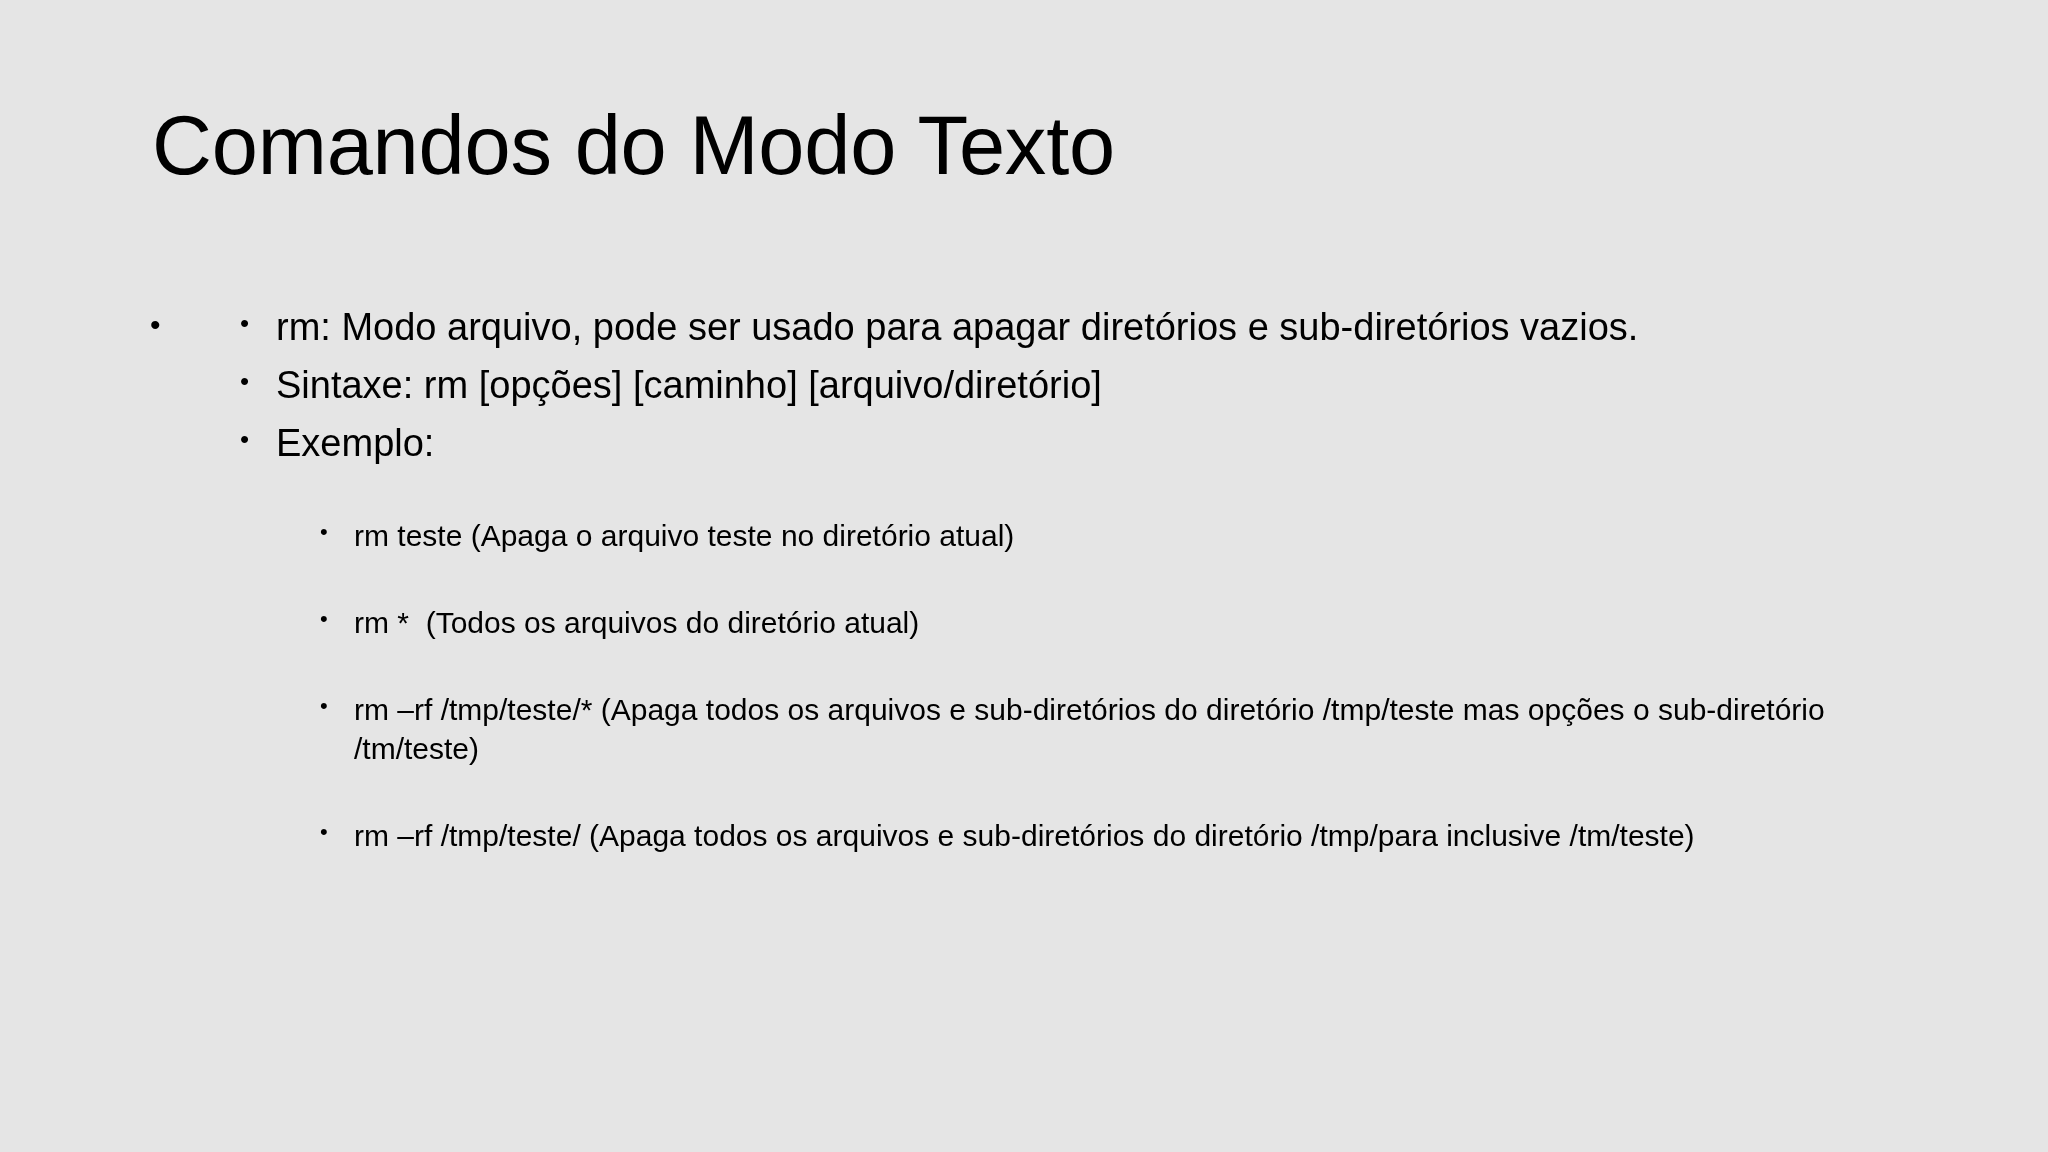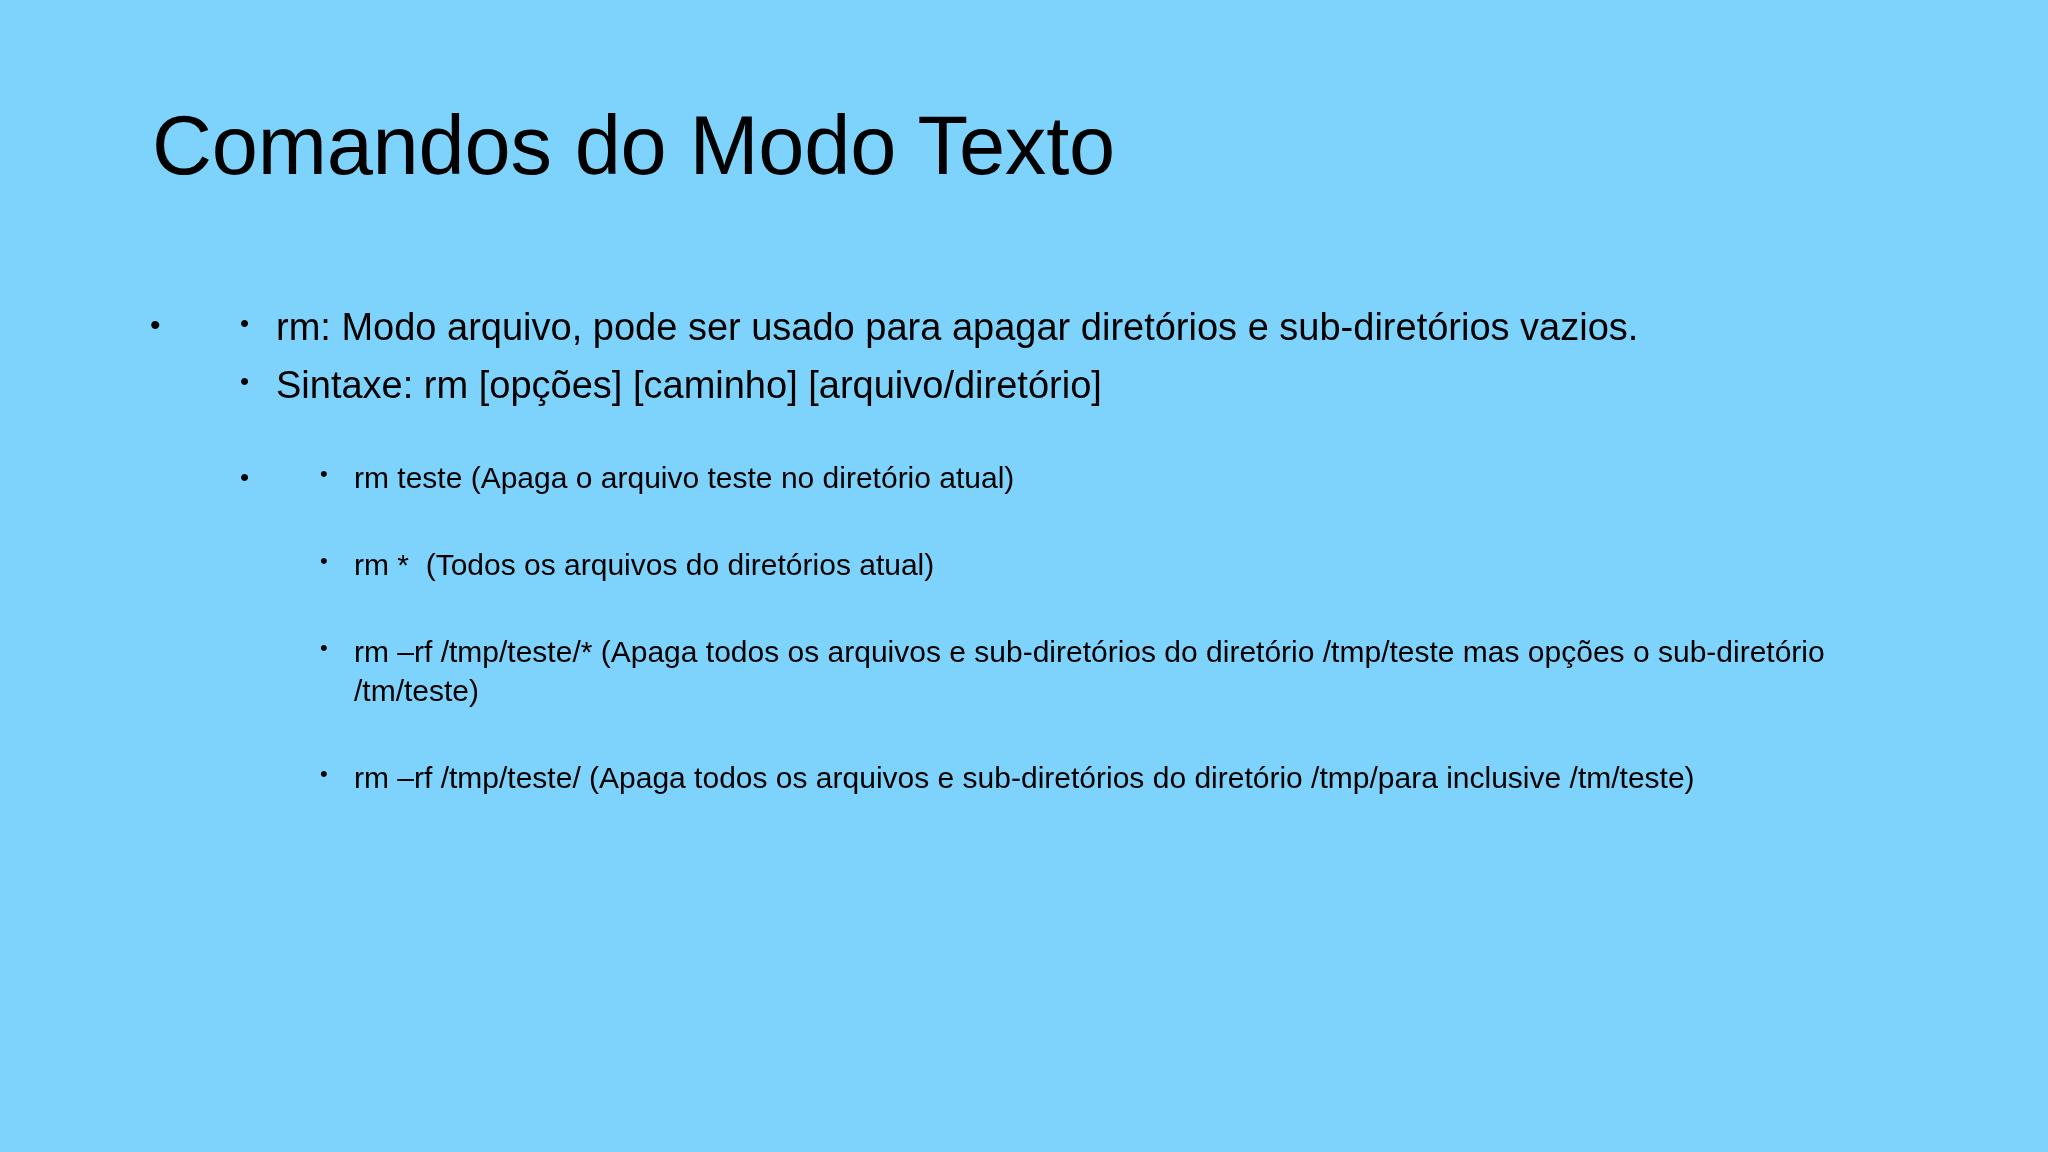--- a/index.html
+++ b/index.html
@@ -118,21 +118,21 @@
   }
   .lvl3 > li.bullet:last-child {
     margin-bottom: 0;
   }
 
   .nowrap-tight { white-space: pre-wrap; margin-top: 48px; }
 </style>
 </head>
 <body style="color: rgb(0, 0, 0);">
 
-<div class="slide" style="background: #7dd3fc;">
+<div class="slide" style="background: #e5e5e5;">
 
   <div class="slide-title">Comandos do Modo Texto</div>
 
   <div class="body-block">
 
     <ul class="level lvl1">
       <li class="bullet">
         <span class="marker">•</span>
 
         <ul class="level lvl2">
@@ -142,31 +142,32 @@
             <span class="text">rm: Modo arquivo, pode ser usado para apagar diretórios e sub-diretórios vazios.</span>
           </li>
 
           <li class="bullet">
             <span class="marker">•</span>
             <span class="text">Sintaxe: rm [opções] [caminho] [arquivo/diretório]</span>
           </li>
 
           <li class="bullet">
             <span class="marker">•</span>
+            <span class="text">Exemplo:</span>
 
             <ul class="level lvl3">
 
               <li class="bullet">
                 <span class="marker">•</span>
                 <span class="text nowrap-tight">rm teste (Apaga o arquivo teste no diretório atual)</span>
               </li>
 
               <li class="bullet">
                 <span class="marker">•</span>
-                <span class="text nowrap-tight">rm *  (Todos os arquivos do diretórios atual)</span>
+                <span class="text nowrap-tight">rm *  (Todos os arquivos do diretório atual)</span>
               </li>
 
               <li class="bullet">
                 <span class="marker">•</span>
                 <span class="text nowrap-tight">rm –rf /tmp/teste/* (Apaga todos os arquivos e sub-diretórios do diretório /tmp/teste mas opções o sub-diretório /tm/teste)</span>
               </li>
 
               <li class="bullet">
                 <span class="marker">•</span>
                 <span class="text nowrap-tight">rm –rf /tmp/teste/ (Apaga todos os arquivos e sub-diretórios do diretório /tmp/para inclusive /tm/teste)</span>

